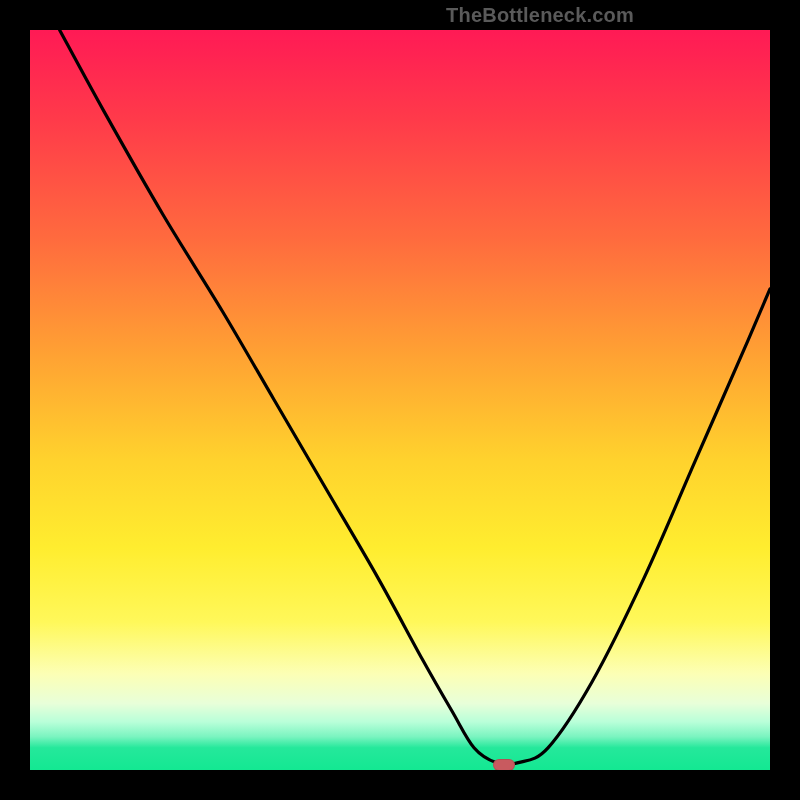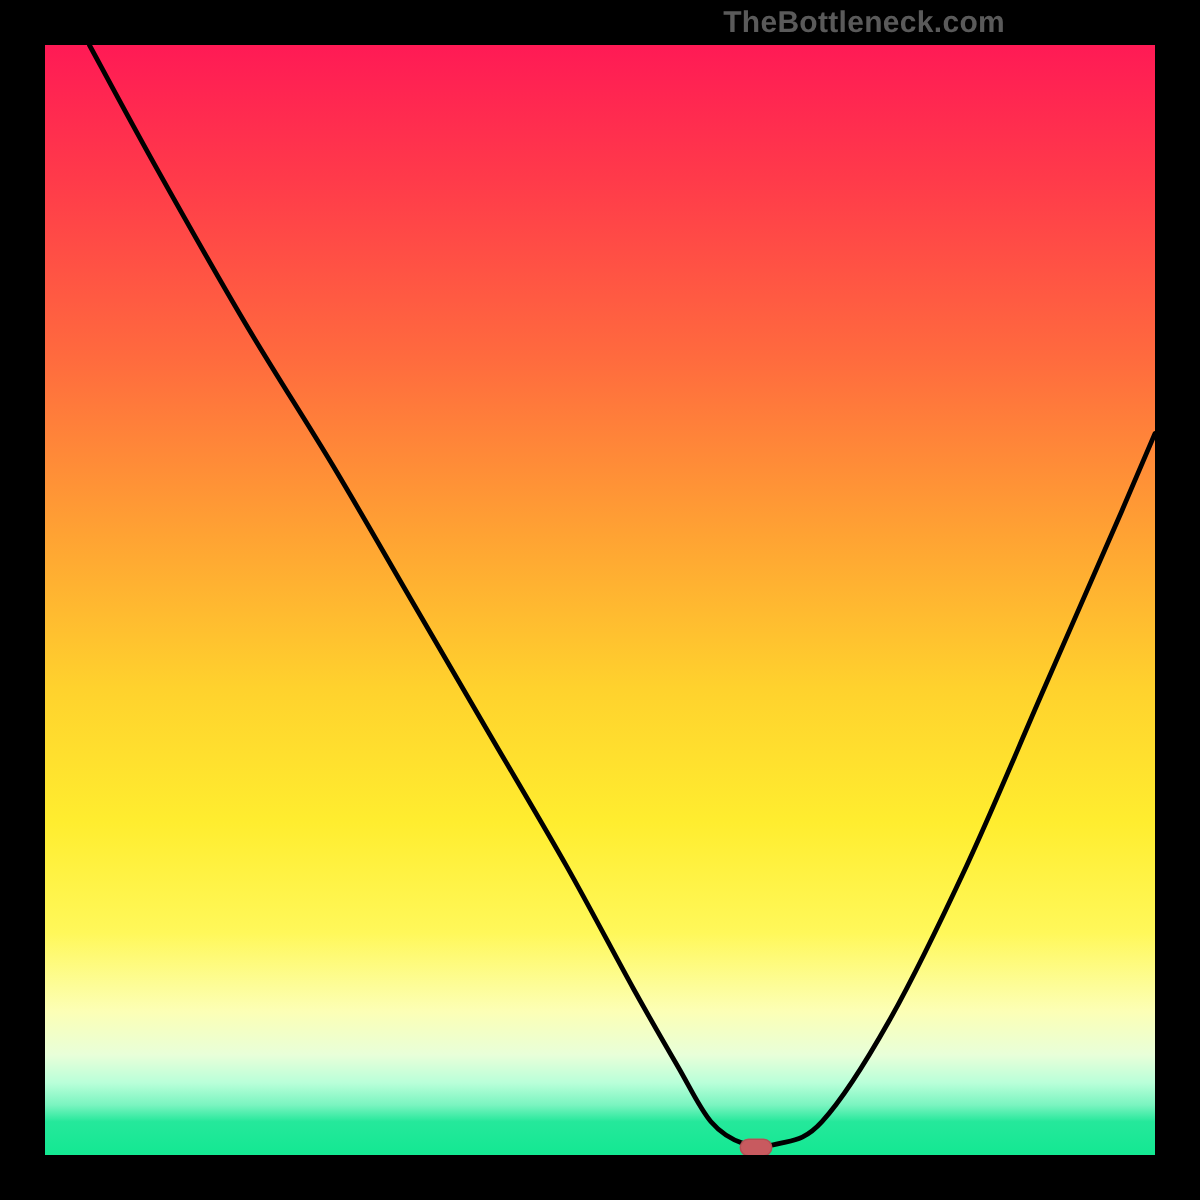--- a/index.html
+++ b/index.html
@@ -9,21 +9,20 @@
     width: 800px;
     height: 800px;
     overflow: hidden;
     font-family: Arial, sans-serif;
   }
   .frame {
     position: relative;
     width: 644px;
     height: 800px;
     background: #000;
-    padding-left: 36px;
   }
   .watermark {
     position: absolute;
     top: 4px;
     right: 10px;
     color: #5a5a5a;
     font-size: 20px;
     font-weight: 600;
     letter-spacing: 0.2px;
     z-index: 10;

